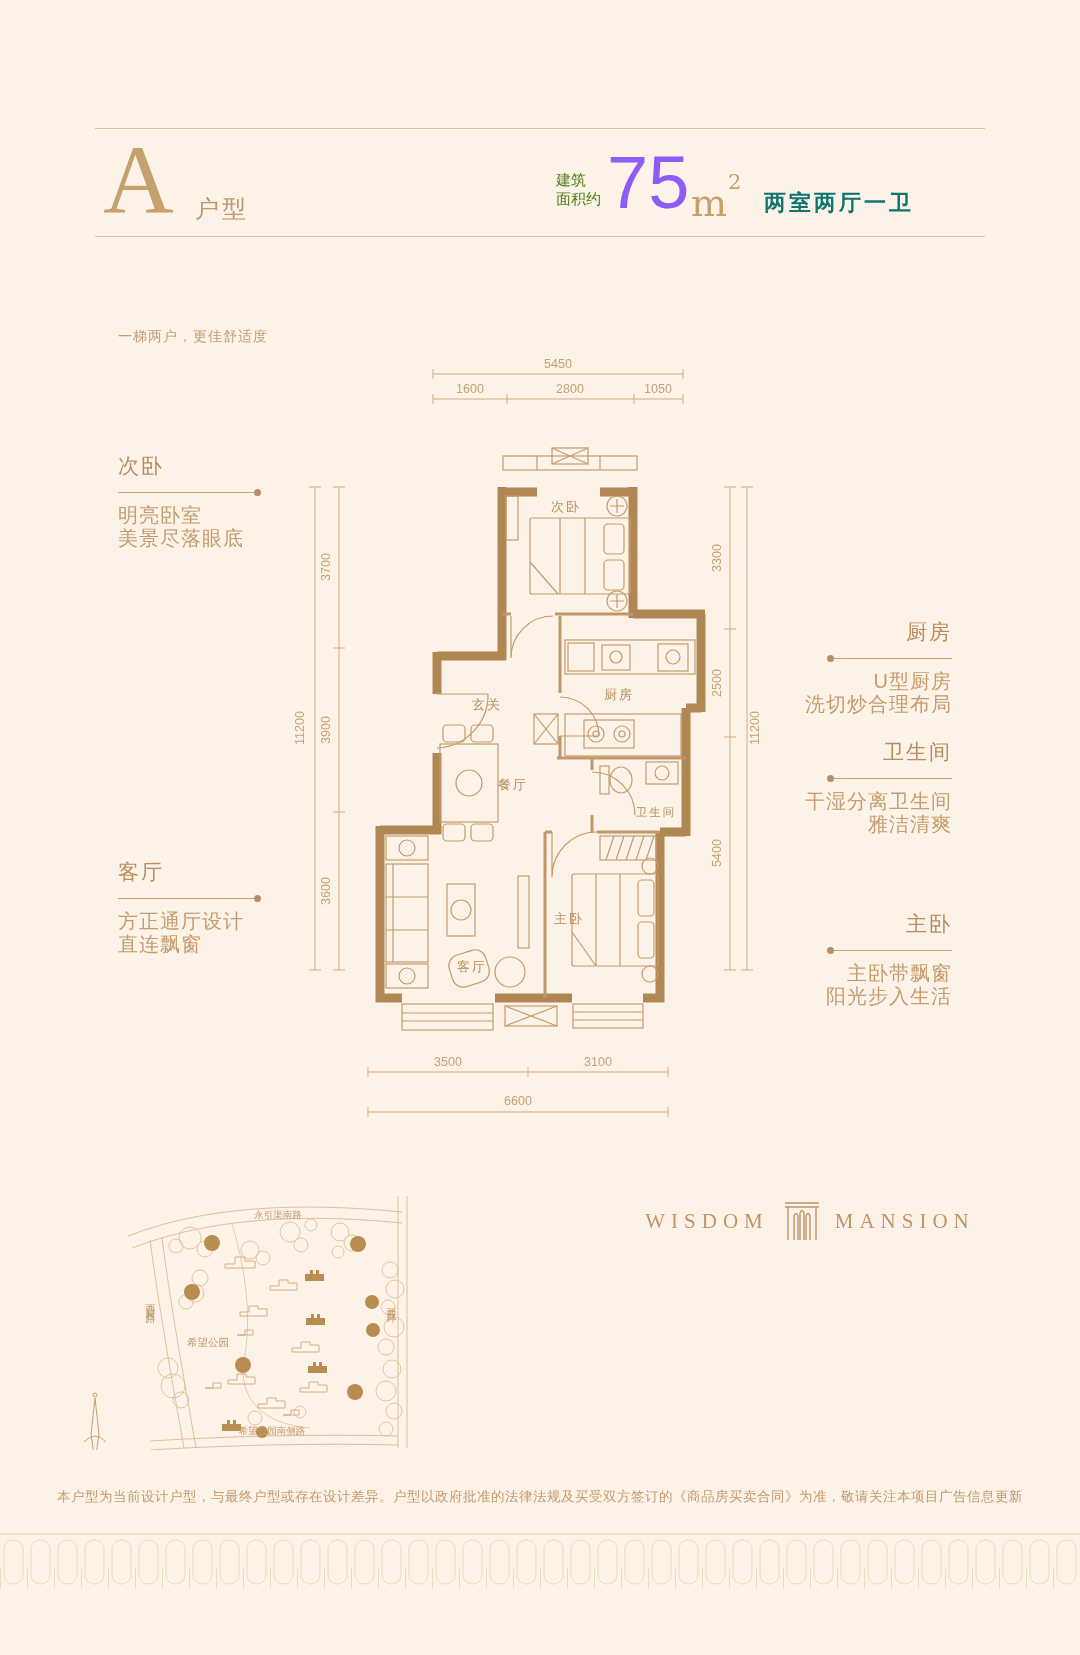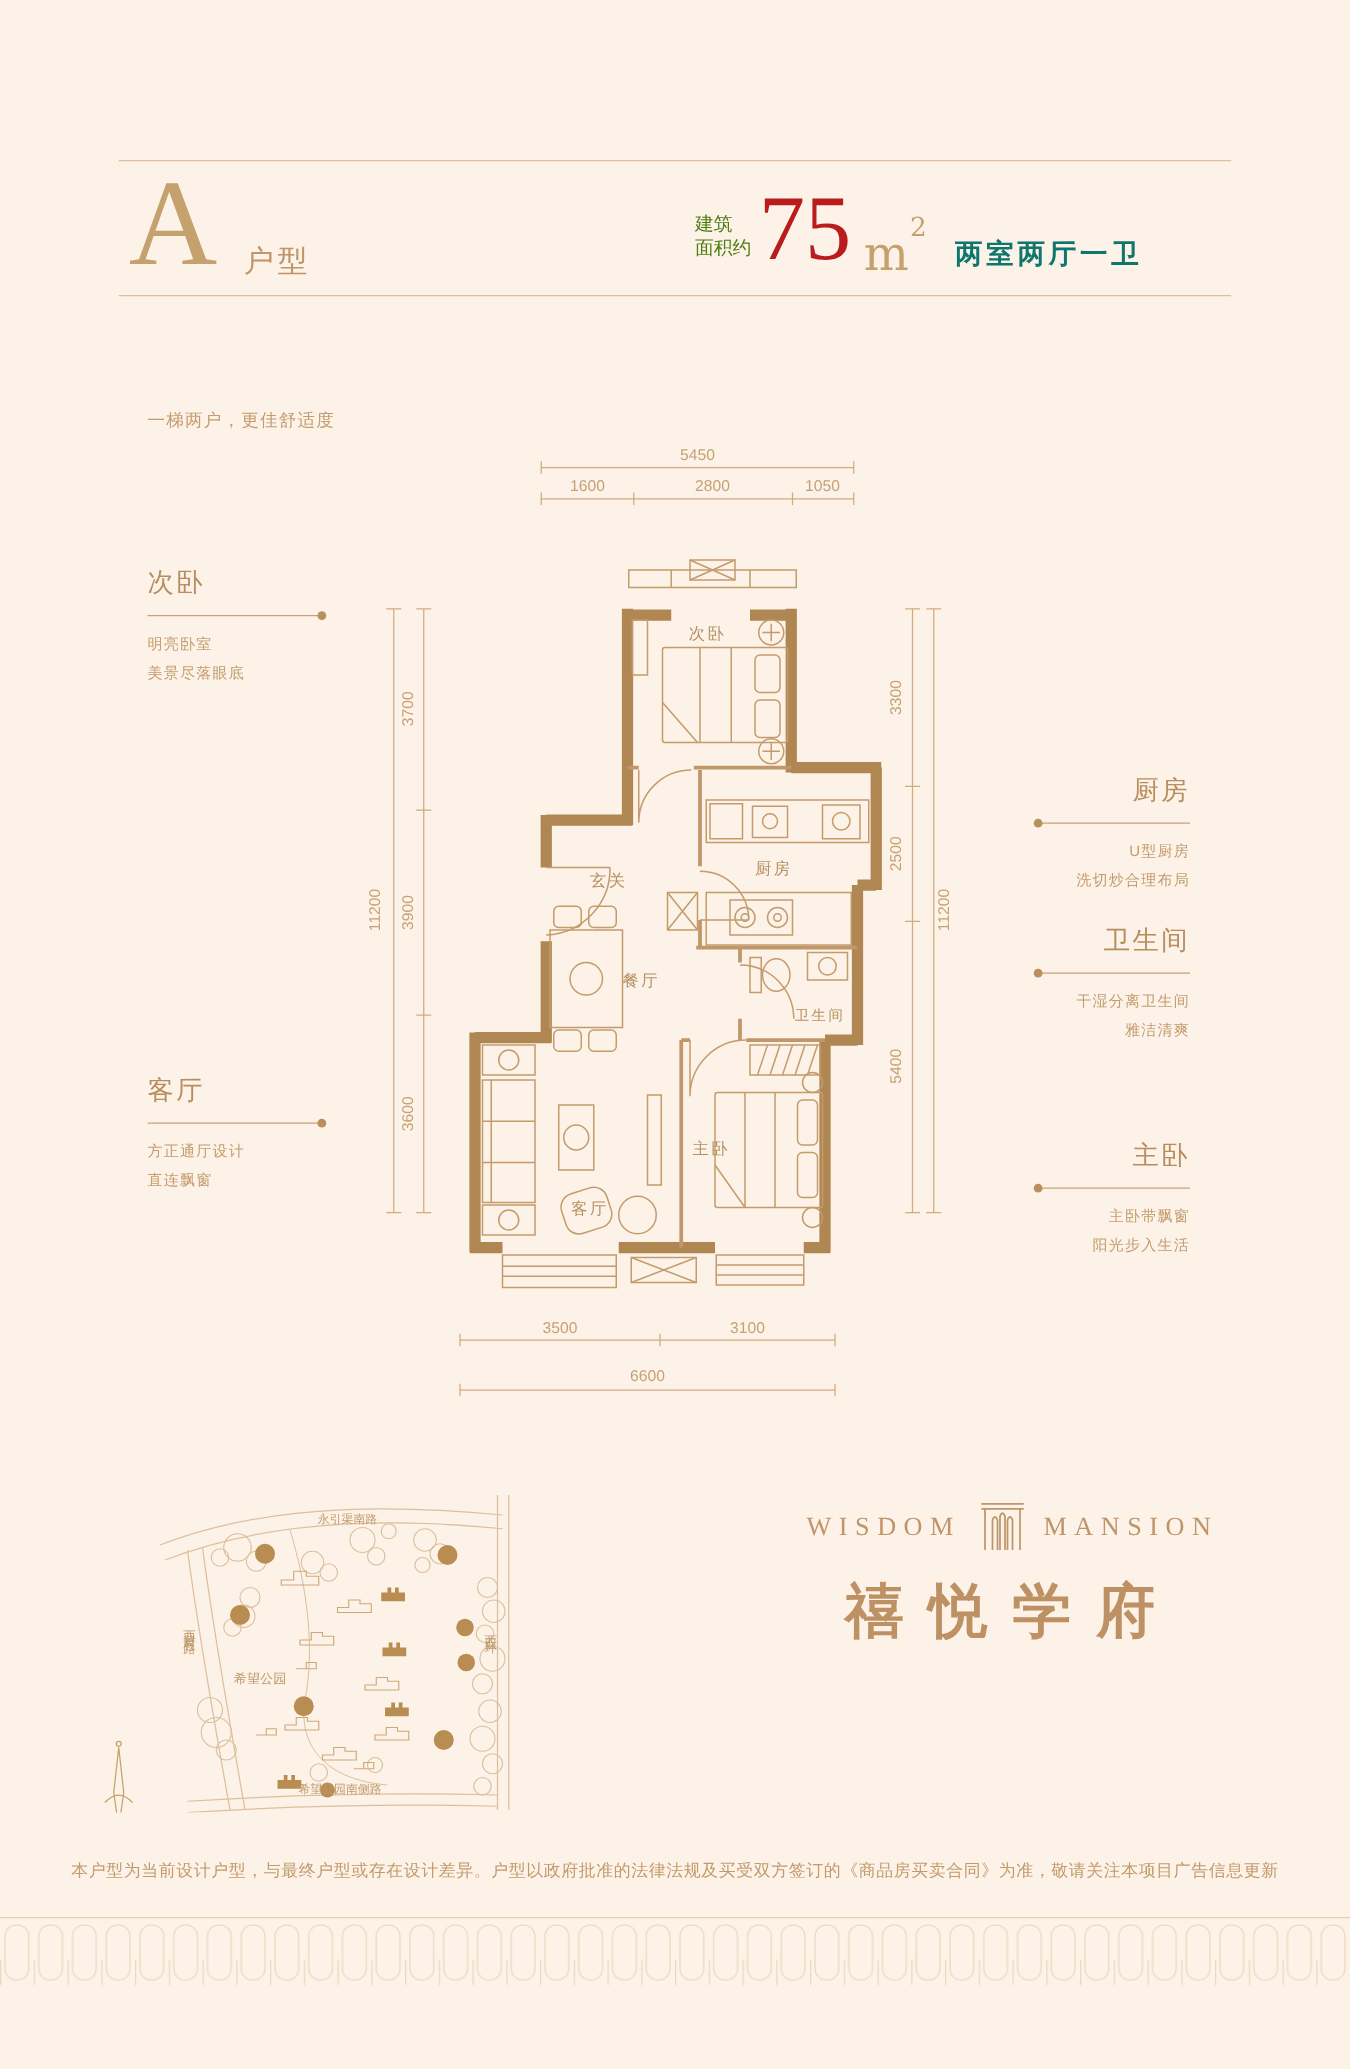--- a/index.html
+++ b/index.html
@@ -6,36 +6,36 @@
   .page{position:relative;width:1080px;height:1655px;background:#fcf2e8;overflow:hidden;
         font-family:"Liberation Sans",sans-serif;color:#bf9569;}
   .abs{position:absolute;}
   .rule{position:absolute;height:1px;background:#dcc0a0;}
   
   .unit-letter{position:absolute;left:103px;top:130px;font-family:"Liberation Serif",serif;
                font-size:98px;line-height:1;color:#c5a26d;}
   .unit-label{position:absolute;left:195px;top:193px;font-size:24px;letter-spacing:3px;color:#bf9569;text-align:right;}
   .area-prefix{position:absolute;left:556px;top:170px;font-size:15px;font-weight:normal;
                line-height:19px;color:#4d7c0f;}
-  .area-value{position:absolute;left:607px;top:146px;font-family:Liberation Serif, serif;
-              font-size:74px;line-height:1;color:#b91c1c;}
+  .area-value{position:absolute;left:607px;top:146px;font-family:Liberation Sans, sans-serif;
+              font-size:74px;line-height:1;color:#8b5cf6;}
   .area-unit{position:absolute;left:691px;top:184px;font-family:"DejaVu Serif",serif;
              font-size:38px;line-height:1;color:#c5a26d;}
   .area-sup{position:absolute;left:728px;top:172px;font-family:"DejaVu Serif",serif;
             font-size:21px;line-height:1;color:#c5a26d;}
   .rooms-summary{position:absolute;left:764px;top:188px;font-size:22px;letter-spacing:3px;color:#0f766e;font-weight:bold;}
   .tagline{position:absolute;left:118px;top:328px;font-size:14px;letter-spacing:1px;color:#c49c6d;}
   
   .callout{position:absolute;width:230px;}
   .callout .co-title{font-size:21px;letter-spacing:2px;color:#b78d5d;}
   .co-rule{position:relative;width:140px;height:1px;background:#c9a172;margin:12px 0 11px 0;}
   .co-rule .dot{position:absolute;top:-3px;width:7px;height:7px;border-radius:50%;background:#b98f5f;}
   .co-rule.dot-right .dot{right:-3px;}
   .co-rule.dot-left .dot{left:-3px;}
-  .callout .co-line{font-size:12px;line-height:23px;color:#c49c6d;letter-spacing:1px;}
+  .callout .co-line{font-size:20px;line-height:23px;color:#c49c6d;letter-spacing:1px;}
   .callout.right{width:182px;text-align:right;}
   .callout.right .co-rule{margin-left:auto;width:122px;}
   
   .brand{position:absolute;left:600px;top:1200px;width:420px;text-align:center;}
   .logo-row{display:flex;align-items:center;justify-content:center;gap:13px;}
   .logo-word{font-size:21px;letter-spacing:6px;color:#bf9569;font-family:"Liberation Serif",serif;}
   .brand-name{margin-top:16px;font-family:"Liberation Serif",serif;font-size:47px;
               letter-spacing:20px;color:#bd9164;font-weight:bold;white-space:nowrap;}
   .disclaimer{position:absolute;left:0;right:0;top:1488px;text-align:center;font-size:13.5px;
               letter-spacing:0.5px;color:#c39a6c;}
@@ -340,21 +340,20 @@
         <g stroke="#bf9569" stroke-width="1.4" fill="none">
           <path d="M3,7 H37 M3,3 H37"></path>
           <path d="M6,7 V40 M34,7 V40"></path>
           <path d="M12,40 V16 Q14,11 16,16 V40"></path>
           <path d="M24,40 V16 Q26,11 28,16 V40"></path>
           <path d="M18,40 V13 Q20,8 22,13 V40"></path>
         </g>
       </svg>
       <span class="logo-word">MANSION</span>
     </div>
-    <div class="brand-name">禧悦学府</div>
   </div>
 
   <div class="disclaimer">本户型为当前设计户型，与最终户型或存在设计差异。户型以政府批准的法律法规及买受双方签订的《商品房买卖合同》为准，敬请关注本项目广告信息更新</div>
 
   <svg class="abs" style="left:0;top:1532px;" width="1080" height="62">
     <defs>
       <pattern id="railing" width="27" height="62" patternUnits="userSpaceOnUse">
         <path d="M0,2 H27" stroke="#e6cfae" stroke-width="1" fill="none"></path>
         <rect x="4" y="8" width="19" height="44" rx="9" stroke="#ecd8bb" stroke-width="1" fill="none"></rect>
         <line x1="0.5" y1="36" x2="0.5" y2="56" stroke="#ecd8bb" stroke-width="1"></line>

